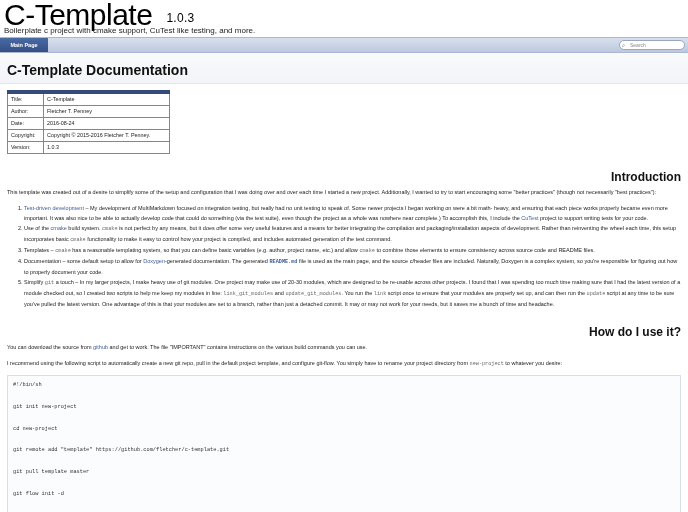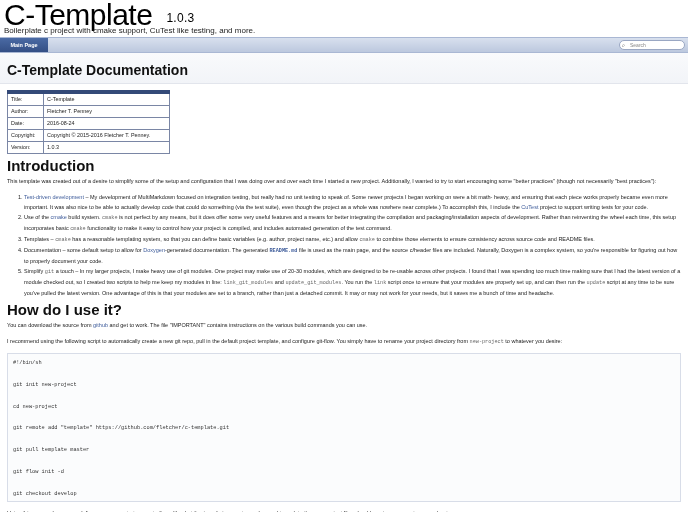--- a/index.html
+++ b/index.html
@@ -19,21 +19,21 @@
   #header { height: 30px; background: linear-gradient(#f9fafc, #f2f4f8); border-bottom: 1px solid #e2e5ec; position: relative; }
   #header-title { position: absolute; left: 7px; top: 9px; font-size: 14px; font-weight: bold; color: #111; }
 
   #contents { padding: 0 7px; font-size: 5.5px; line-height: 10px; color: #222; }
 
   table.meta { border-collapse: collapse; margin-top: 6px; border-top: 4px solid #344a78; }
   table.meta td { border: 1px solid #7a86a5; padding: 0 3px; height: 11px; font-size: 5.4px; line-height: 11px; }
   table.meta td.k { width: 29px; }
   table.meta td.v { width: 119px; }
 
-  h2 { font-size: 15px; font-weight: bold; margin: 6px 0 4px 0; color: #111; line-height: 12px; }
+  h2 { font-size: 12px; font-weight: bold; margin: 17px 0 4px 0; color: #111; line-height: 12px; text-align: right; }
   p { margin: 0 0 6px 0; }
   ol { margin: 4px 0 4px 0; padding-left: 17px; }
   ol li { margin: 0; }
   a { color: #3d5b9a; text-decoration: none; }
   code { font-family: "Liberation Mono", monospace; font-size: 5.2px; color: #666; }
   code.hl { color: #3d5b9a; font-weight: bold; }
 
   pre.fragment { background: #fbfcfd; border: 1px solid #d8dde8; margin: 4px 0 6px 0; padding: 4px 5px 1px 5px; font-family: "Liberation Mono", monospace; font-size: 5.3px; line-height: 10.9px; color: #333; }
   pre.fragment .line { display: block; margin-bottom: 10.9px; }
   pre.fragment .line:last-child { margin-bottom: 0; }

